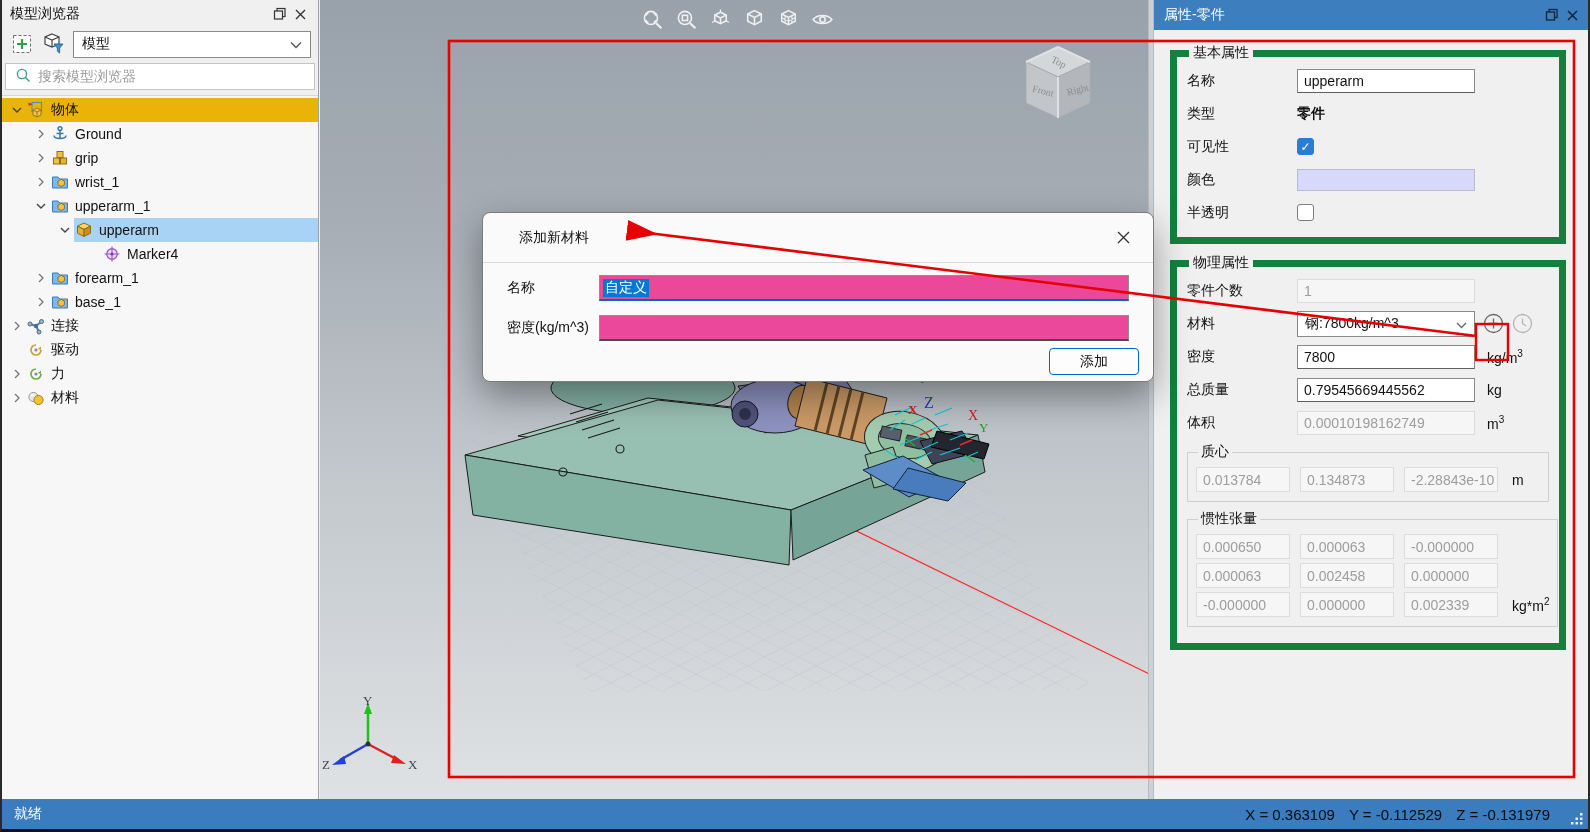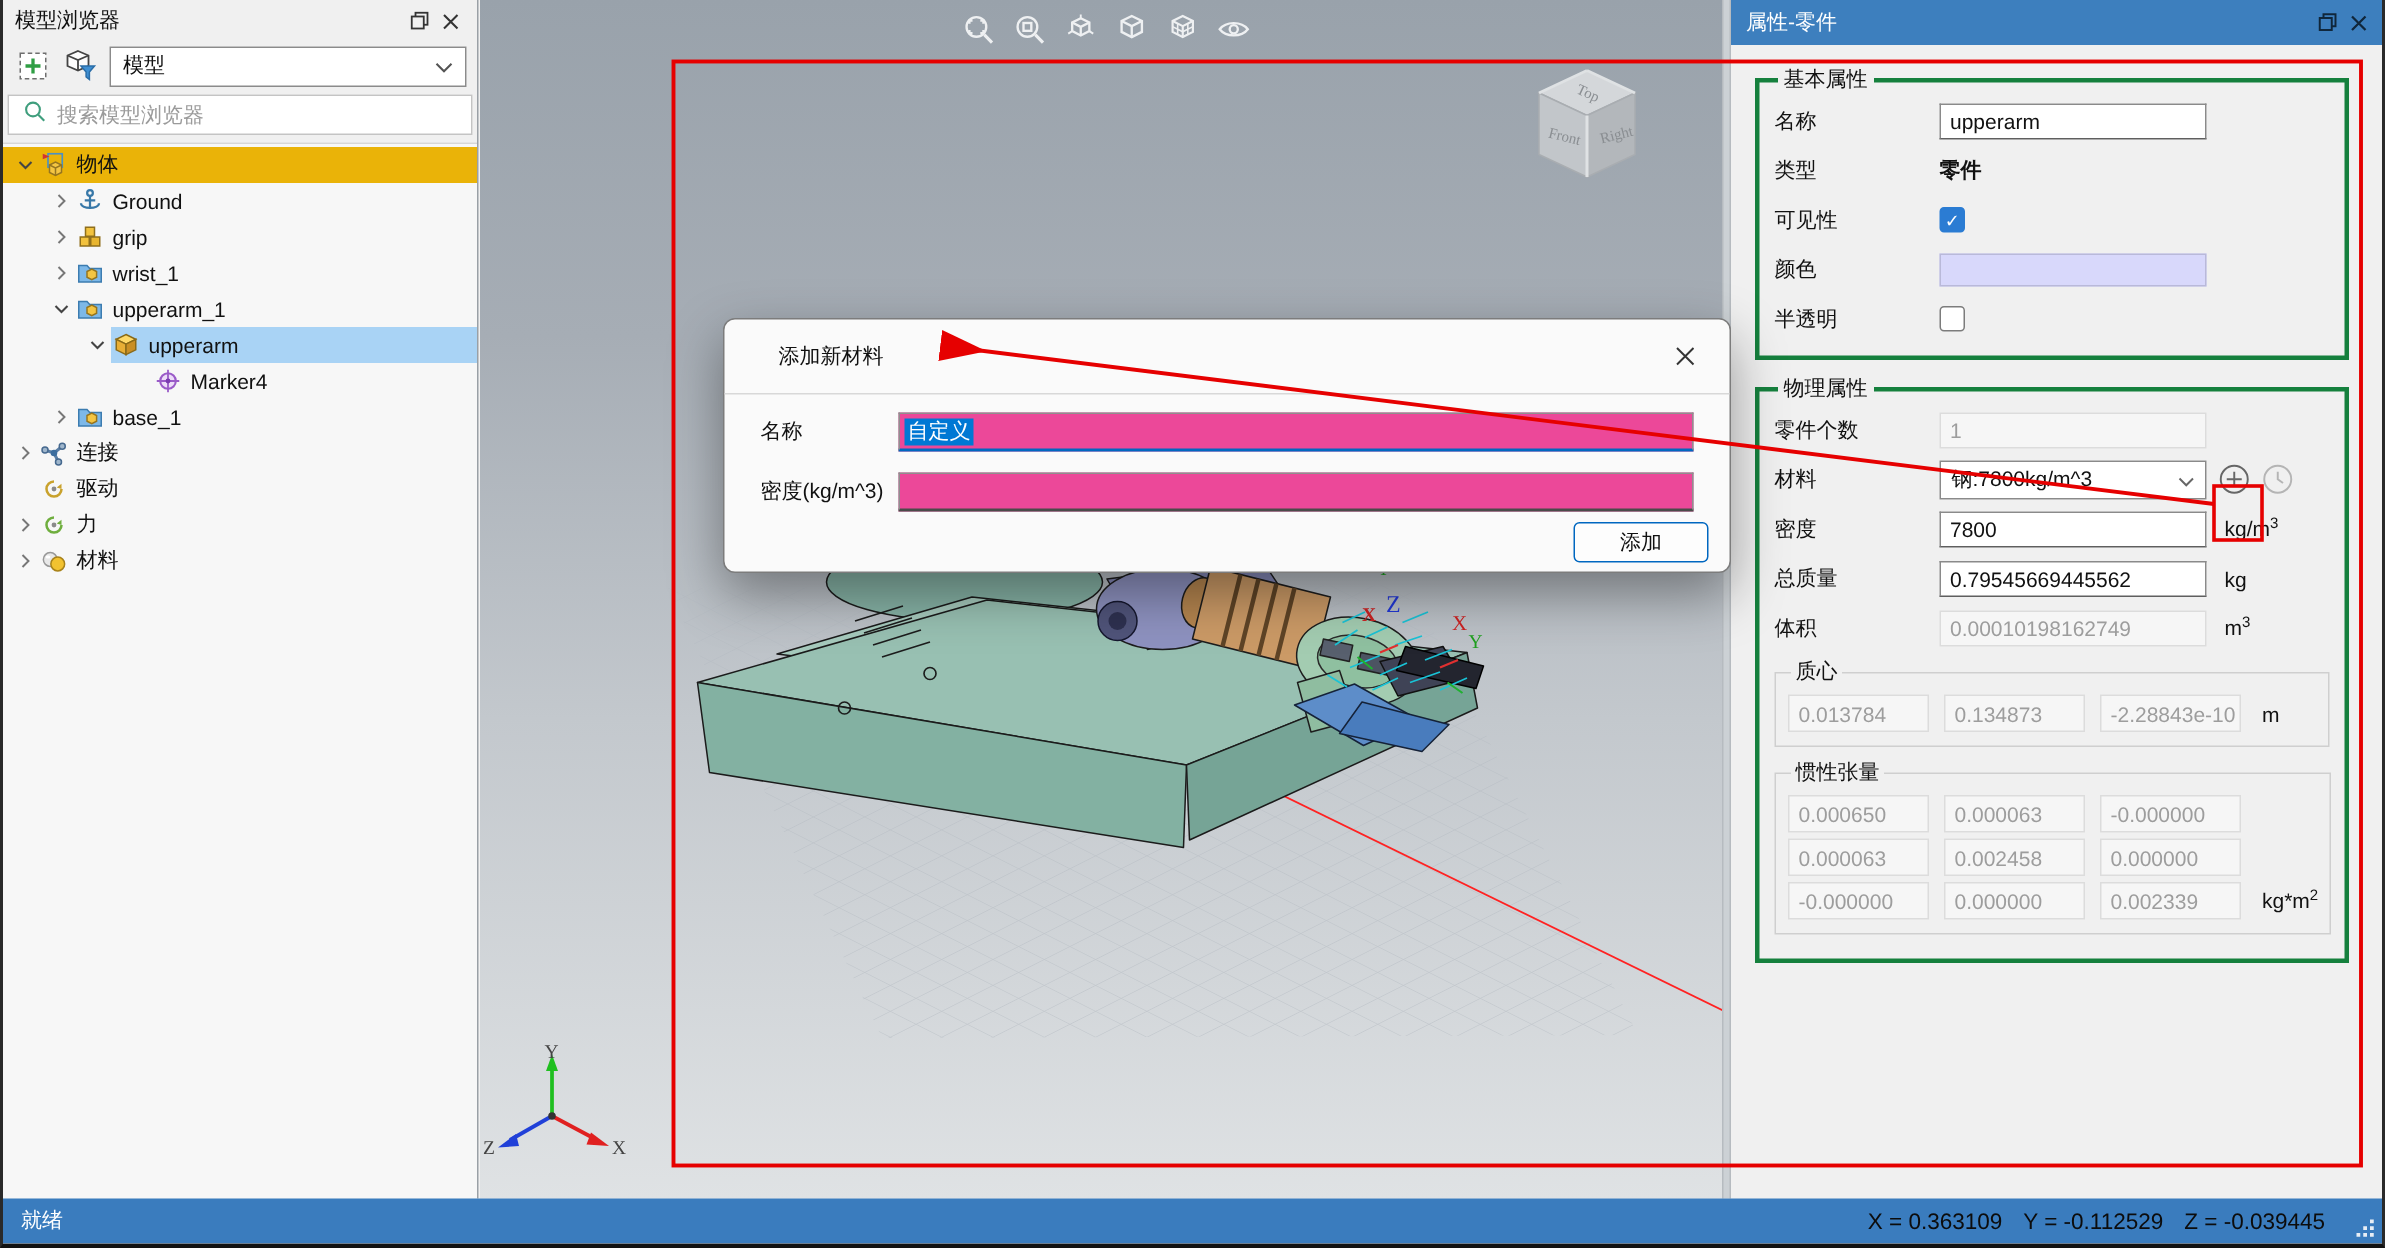--- a/index.html
+++ b/index.html
@@ -32,21 +32,21 @@
   .vp-toolbar{position:absolute;left:320px;top:7px;display:flex;gap:9px;}
   .vp-tool{width:25px;height:25px;}
   .viewcube{position:absolute;left:700px;top:42px;}
   .scene{position:absolute;inset:0;}
   .right-splitter{position:absolute;left:1146px;top:0;width:6px;height:799px;background:#ccd1d5;border-left:1px solid #b6bbc0;border-right:1px solid #b6bbc0;}
   
   .right-panel{position:absolute;left:1152px;top:0;width:438px;height:799px;background:#f0f0f0;}
   .rp-titlebar{height:30px;background:#3d7fbe;display:flex;align-items:center;padding:0 10px;color:#fff;font-size:14px;}
   .rp-title{flex:1;}
   .rp-content{padding:14px 26px 0 16px;}
-  fieldset.grp{border:3px solid #15803d;margin:0 0 10px 0;padding:2px 10px 8px 10px;min-width:0;}
+  fieldset.grp{border:7px solid #15803d;margin:0 0 10px 0;padding:2px 10px 8px 10px;min-width:0;}
   fieldset.grp legend{font-size:14px;color:#111;padding:0 4px;margin-left:2px;}
   .prow{display:flex;align-items:center;min-height:33px;}
   .plabel{width:110px;min-width:110px;font-size:14px;color:#111;}
   .pvalue{font-size:14px;color:#111;font-weight:bold;}
   .pinput{width:178px;height:24px;background:#fff;border:1px solid #8a8a8a;border-bottom:1px solid #5f5f5f;font-size:14px;color:#111;padding:0 6px;display:flex;align-items:center;overflow:hidden;white-space:nowrap;}
   .pinput.dis,.vcell{background:#f6f6f6;border:1px solid #dcdcdc;color:#9d9d9d;}
   .combo{width:178px;height:26px;background:#fff;border:1px solid #8a8a8a;display:flex;align-items:center;padding:0 7px;font-size:14px;color:#111;}
   .combo .chev-dd{margin-left:auto;}
   .unit{margin-left:12px;font-size:14px;color:#111;white-space:nowrap;}
   sup{font-size:10px;}
@@ -232,20 +232,34 @@
         <div class="row-body">
           <svg class="ticon" viewBox="0 0 18 18">
               <circle cx="9" cy="9" r="5.2" fill="#ecdcf8" stroke="#9a5bc8" stroke-width="1.4"></circle>
               <path d="M9 1.5 V16.5 M1.5 9 H16.5" stroke="#9a5bc8" stroke-width="1.2"></path>
               <circle cx="9" cy="9" r="1.6" fill="#7a3bb0"></circle>
             </svg>
           <span class="tlabel">Marker4</span>
         </div>
       </div>
 
+      <div class="trow" style="padding-left:30px">
+        <span class="chev">
+            <svg width="7" height="10" viewBox="0 0 7 10">
+              <path d="M1 1 l4 4 -4 4" fill="none" stroke="#777" stroke-width="1.3"></path>
+            </svg>
+          </span>
+        <div class="row-body">
+          <svg class="ticon" viewBox="0 0 18 18">
+              <path d="M1.5 4 h5.5 l1.8 2 h7.7 v9 H1.5 z" fill="#7db8e8" stroke="#3c7cb0"></path>
+              <path d="M7 8 l3.2-1.6 3.2 1.6 v3.8 l-3.2 1.6 -3.2-1.6 z" fill="#f4c542" stroke="#96751f"></path>
+            </svg>
+          <span class="tlabel">forearm_1</span>
+        </div>
+      </div>
 
       <div class="trow" style="padding-left:30px">
         <span class="chev">
             <svg width="7" height="10" viewBox="0 0 7 10">
               <path d="M1 1 l4 4 -4 4" fill="none" stroke="#777" stroke-width="1.3"></path>
             </svg>
           </span>
         <div class="row-body">
           <svg class="ticon" viewBox="0 0 18 18">
               <path d="M1.5 4 h5.5 l1.8 2 h7.7 v9 H1.5 z" fill="#7db8e8" stroke="#3c7cb0"></path>
@@ -596,21 +610,21 @@
     <rect x="447" y="41" width="1125" height="736" fill="none" stroke="#e60000" stroke-width="2.6"></rect>
     <rect x="1474" y="324" width="32" height="36" fill="none" stroke="#e60000" stroke-width="2.4"></rect>
     <line x1="1474" y1="336" x2="630" y2="231" stroke="#e60000" stroke-width="2.6" marker-end="url(#arrowhead)"></line>
   </svg>
 
   <div class="status">
     <span class="ready">就绪</span>
     <span class="coords">
       <span>X = 0.363109</span>
       <span>Y = -0.112529</span>
-      <span>Z = -0.039445</span>
+      <span>Z = -0.131979</span>
     </span>
     <svg class="grip" width="16" height="16" viewBox="0 0 16 16">
       <g fill="#e8eef5">
         <rect x="11" y="11" width="2.5" height="2.5"></rect>
           <rect x="6.5" y="11" width="2.5" height="2.5"></rect>
           <rect x="2" y="11" width="2.5" height="2.5"></rect>
         <rect x="11" y="6.5" width="2.5" height="2.5"></rect>
           <rect x="6.5" y="6.5" width="2.5" height="2.5"></rect>
         <rect x="11" y="2" width="2.5" height="2.5"></rect>
       </g>

